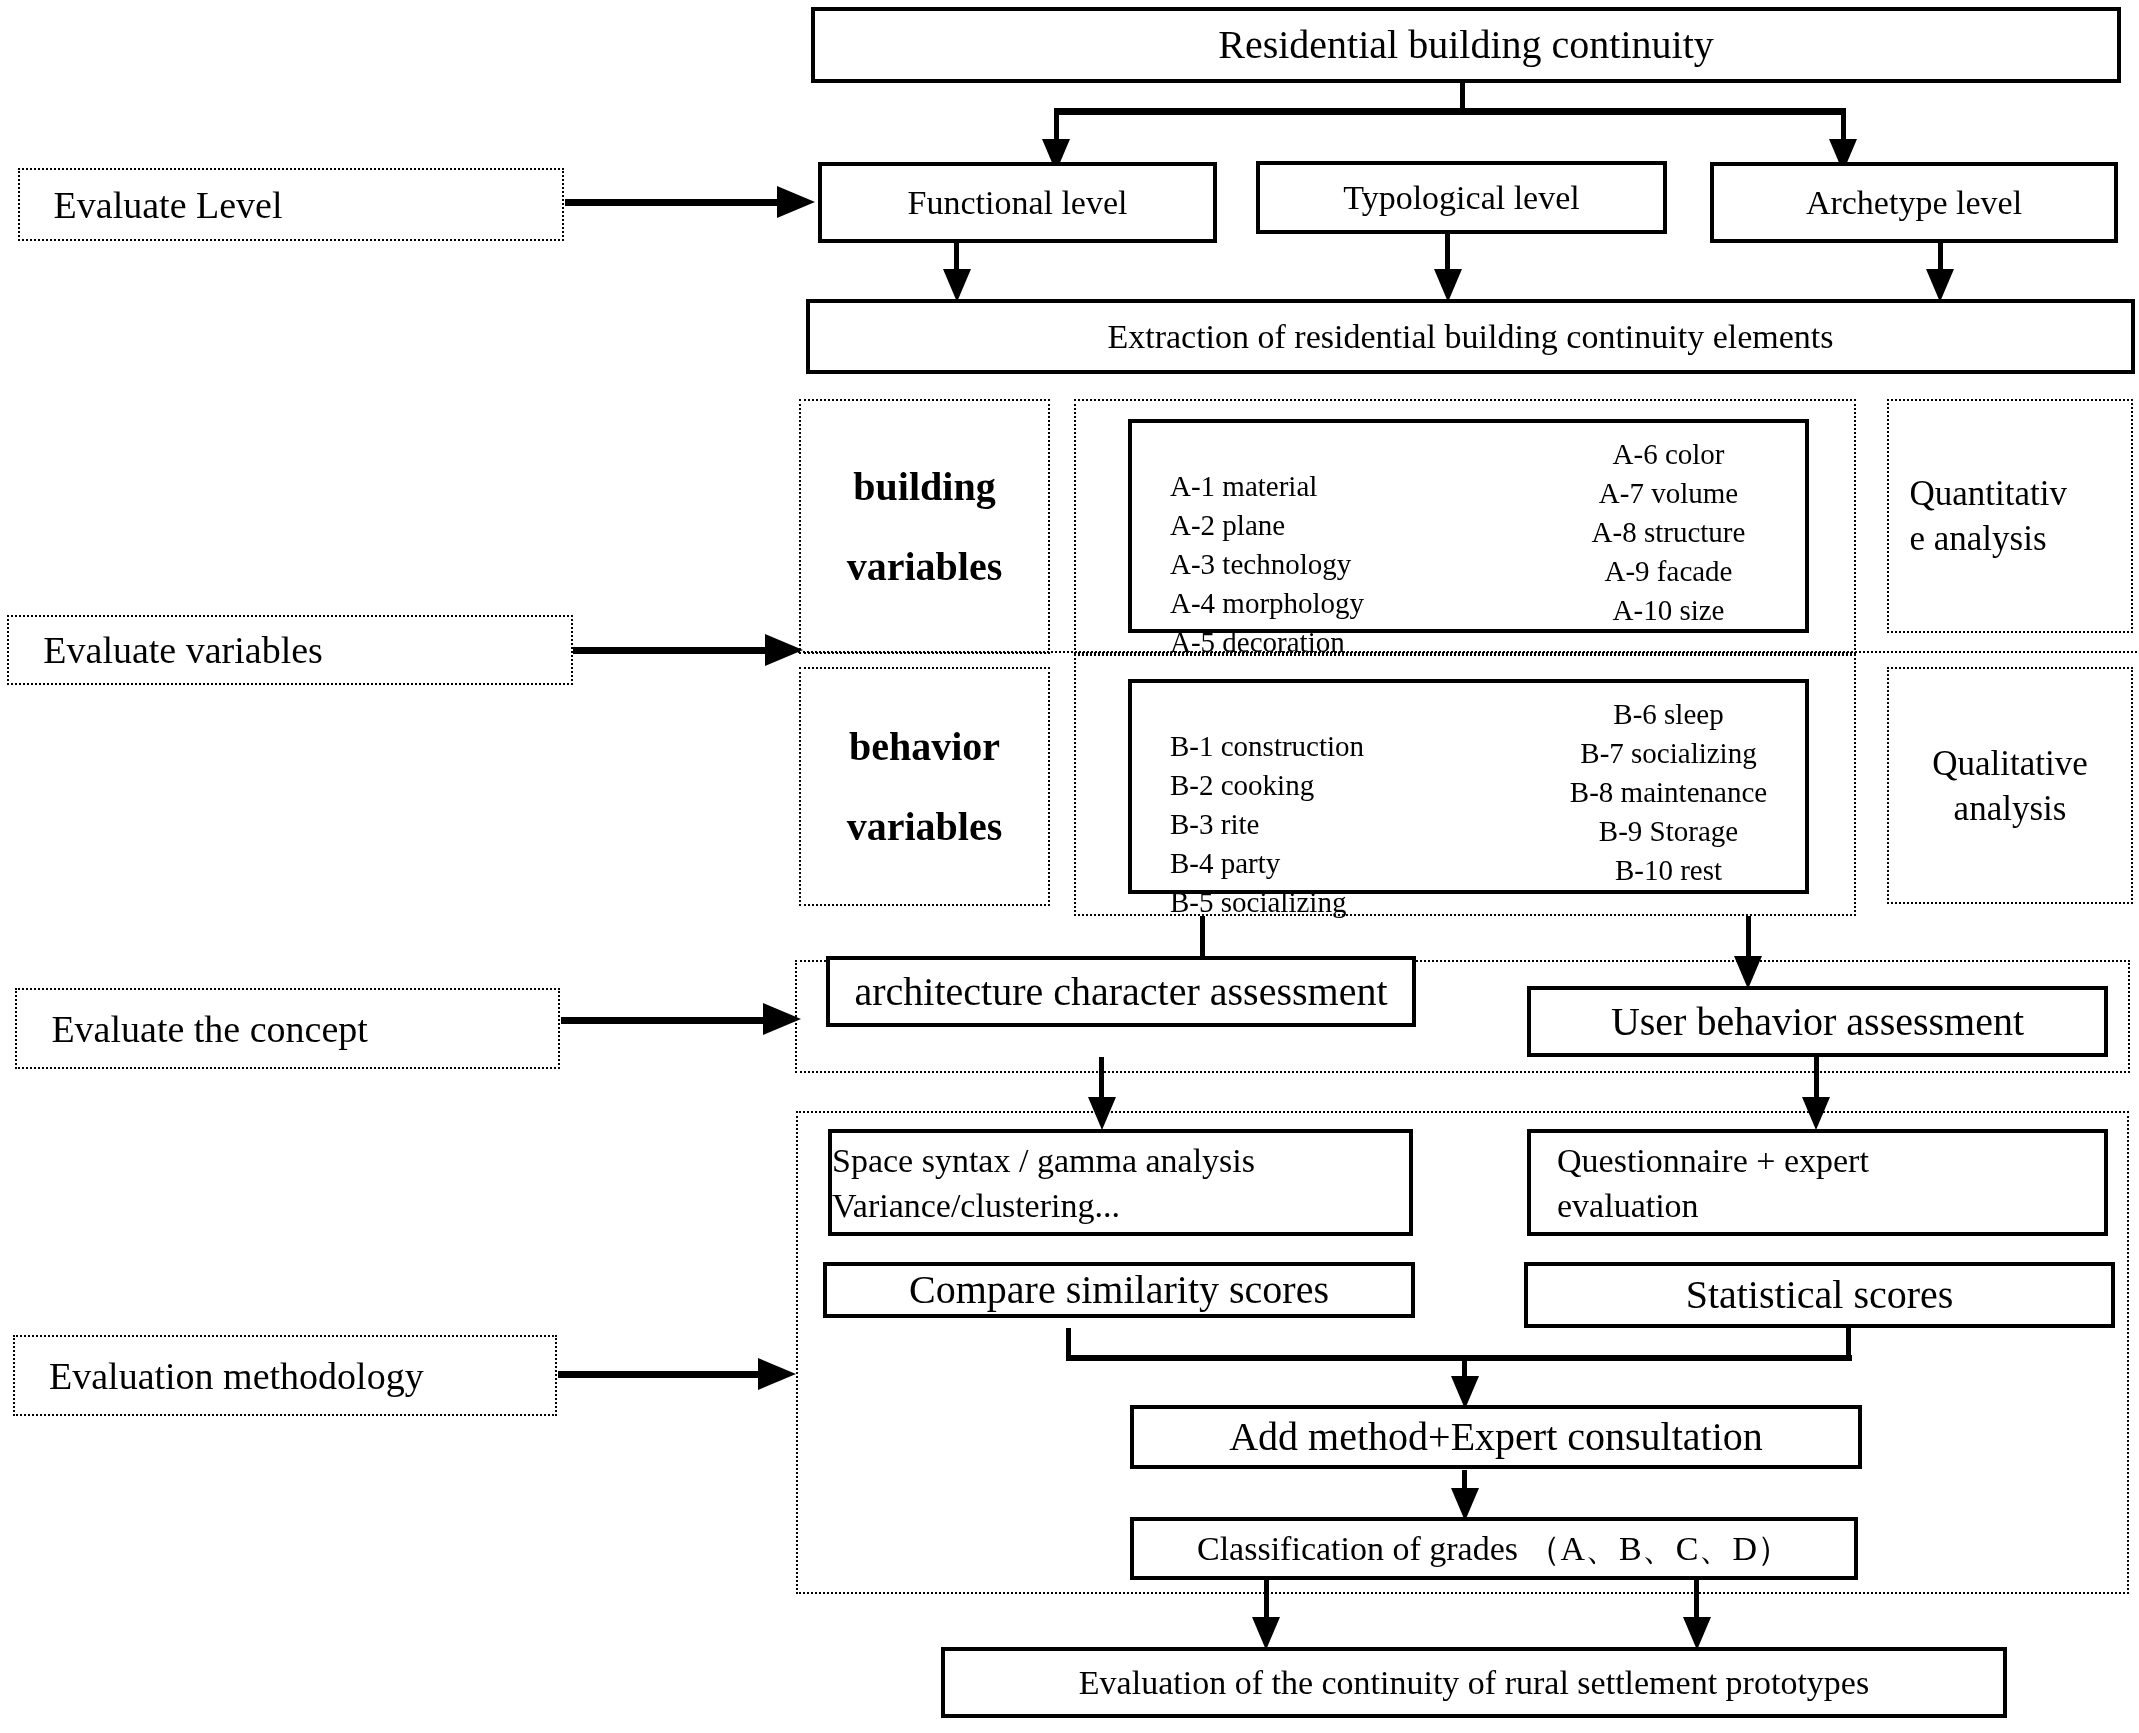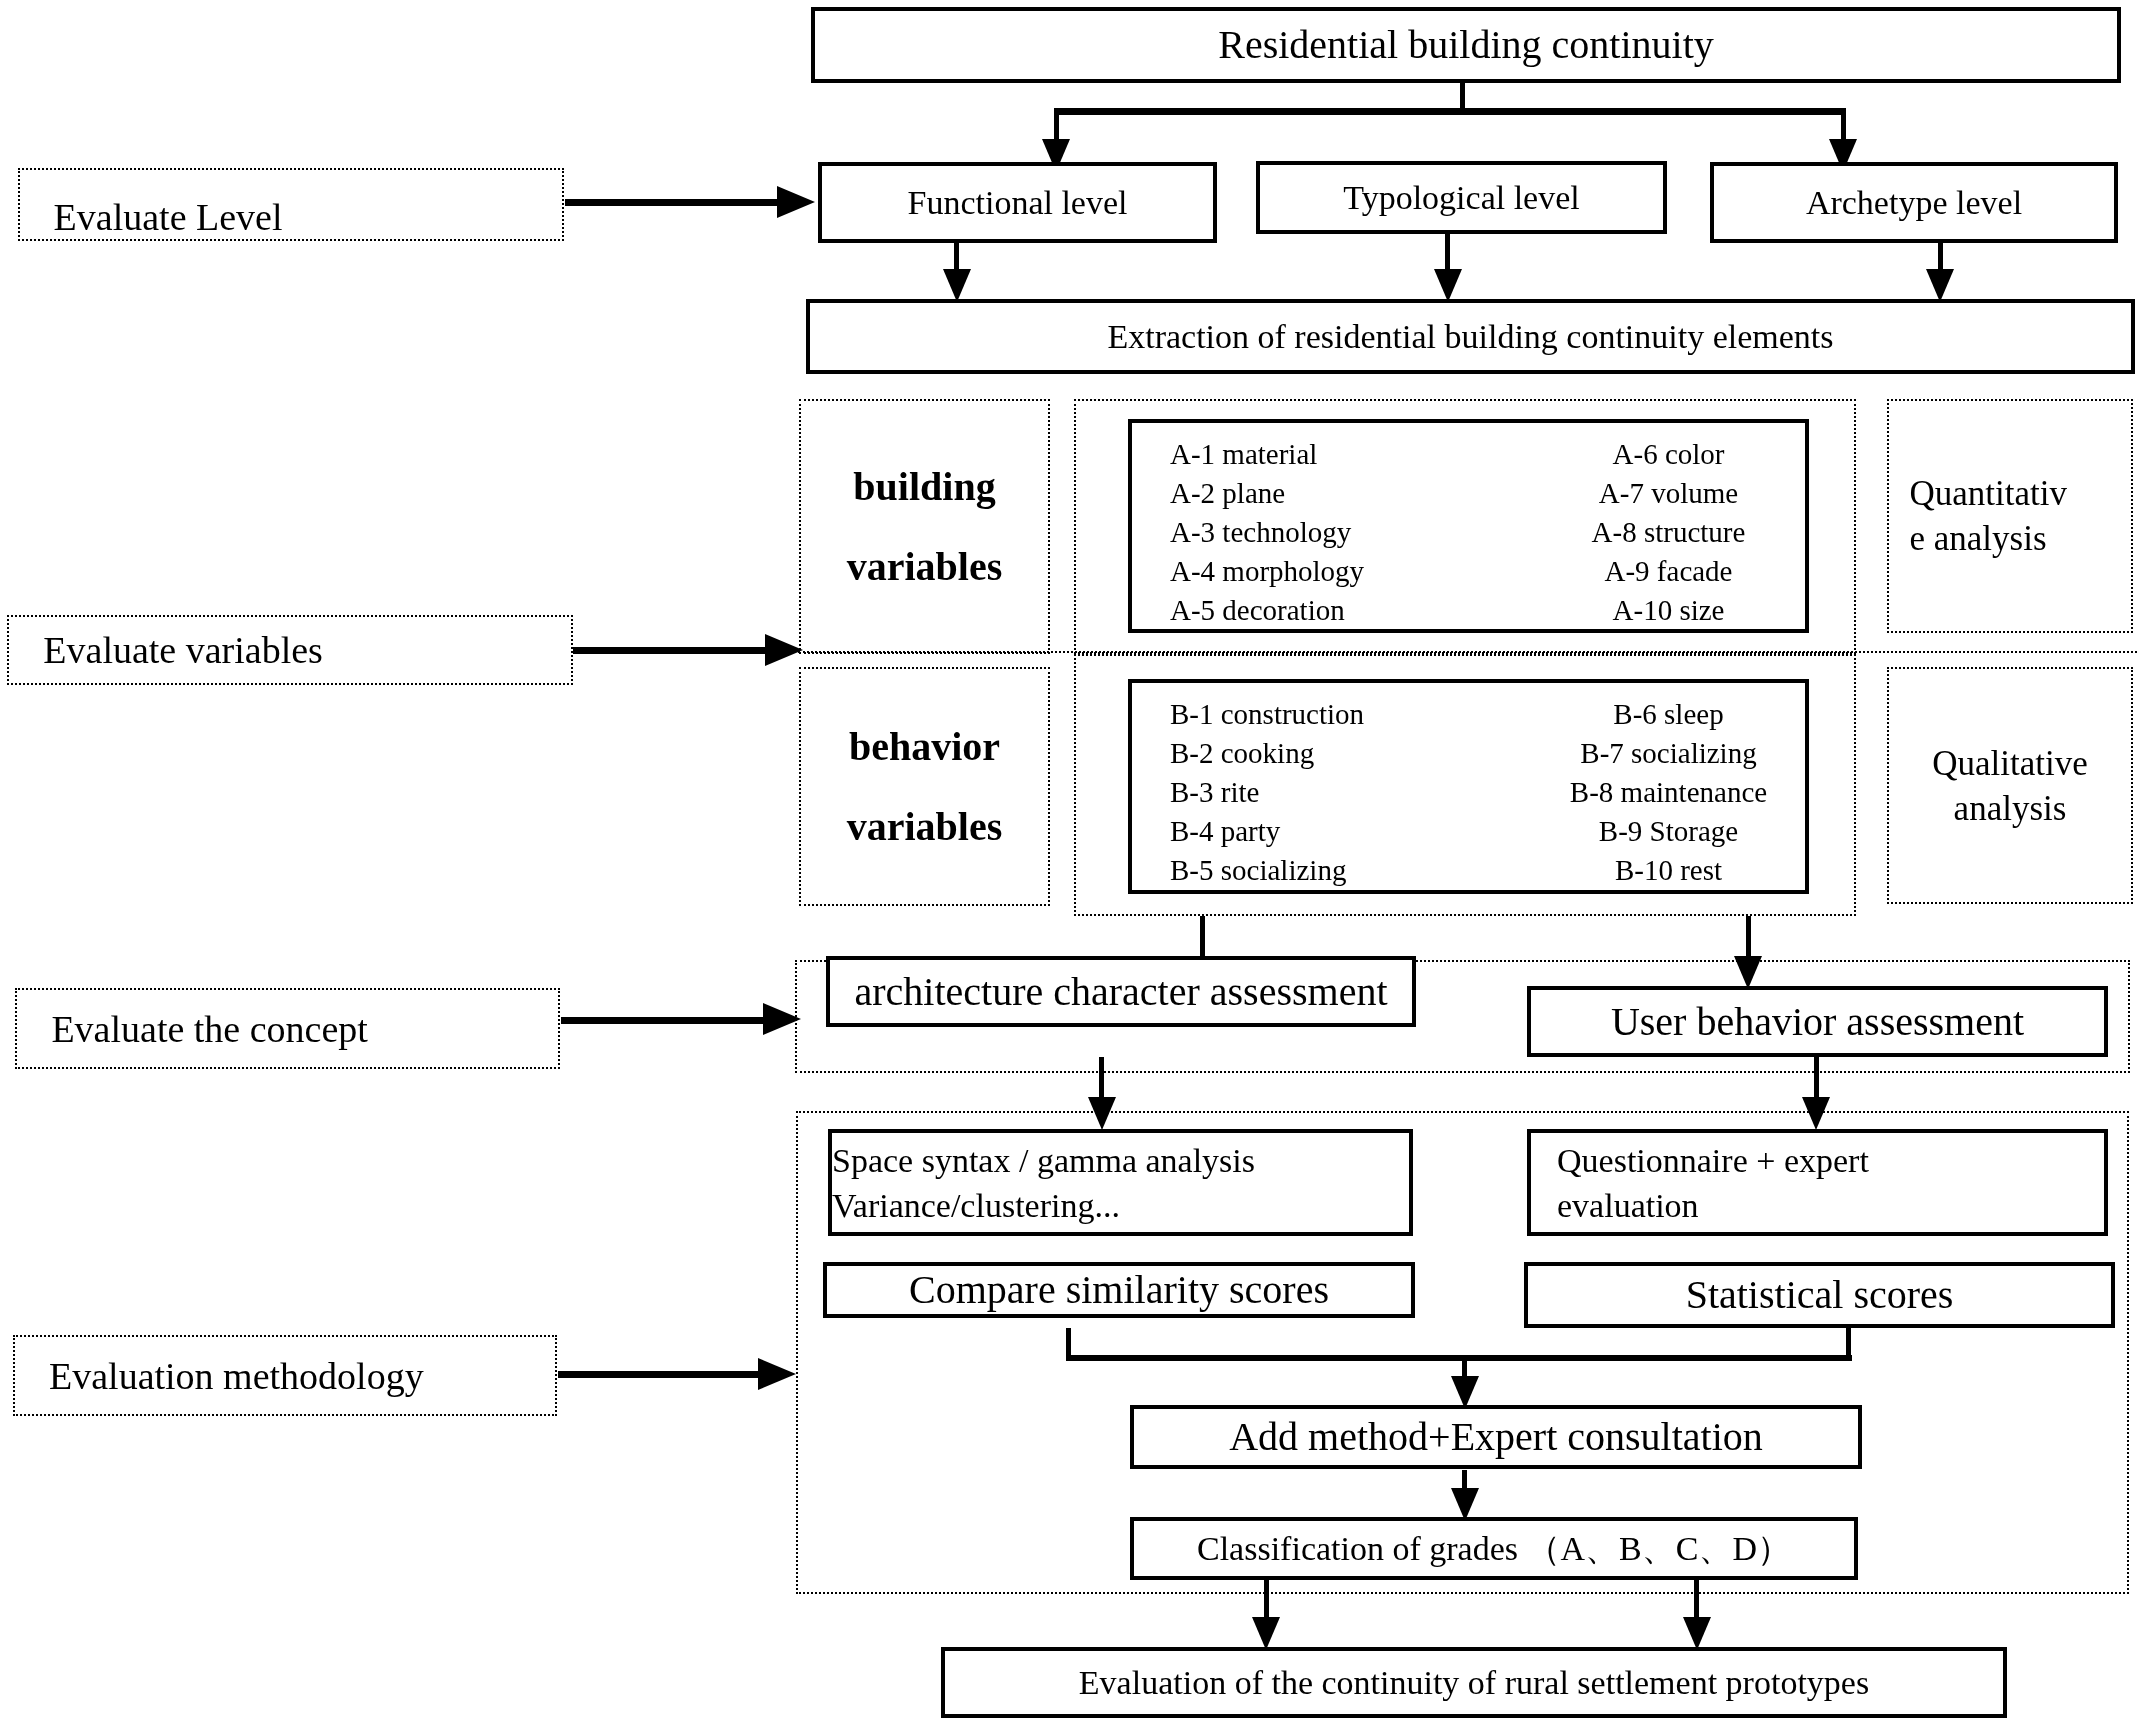--- a/index.html
+++ b/index.html
@@ -49,40 +49,40 @@
   }
   
   .fs54{font-size:40px;}
   .fs52{font-size:38px;}
   .fs46{font-size:34px;}
   .fs48{font-size:35px;}
   .fs44{font-size:40px;gap:36px;}
   .fs40{font-size:29px;line-height:39px;}
   .bold{font-weight:bold;}
   .listcols{display:flex;width:100%;padding:11.7px 0 0 38px;}
-  .listcol1{width:362px;flex:0 0 auto;}
+  .listcol1{width:362px;flex:0 0 auto;margin-top:32px;}
   .listcol2{flex:1 1 auto;text-align:center;}
 </style>
 </head>
 <body>
 
 <div id="stage">
 
   <div class="sbox fs54" style="left:811px;top:7.3px;width:1310px;height:76px;">
     <span>Residential building continuity</span>
   </div>
 
   <div class="vline" style="left:1460px;top:83px;height:26px;"></div>
   <div class="hline" style="left:1054px;top:108px;width:792px;"></div>
   <div class="vline" style="left:1054px;top:115px;height:24px;"></div>
   <div class="ah-down" style="left:1042px;top:139px;"></div>
   <div class="vline" style="left:1841px;top:115px;height:24px;"></div>
   <div class="ah-down" style="left:1829px;top:139px;"></div>
 
-  <div class="dfine fs52" style="left:17.6px;top:168px;width:546px;height:73px;padding-left:34px;align-items:flex-end;">
+  <div class="dfine fs52" style="left:17.6px;top:168px;width:546px;height:73px;padding-left:34px;">
     <span>Evaluate Level</span>
   </div>
   <div class="hline" style="left:565px;top:199px;width:212px;"></div>
   <div class="ah-right" style="left:777px;top:186px;"></div>
 
   <div class="sbox fs46" style="left:818px;top:162px;width:399px;height:81px;">
     <span>Functional level</span>
   </div>
   <div class="sbox fs46" style="left:1256px;top:161px;width:411px;height:73px;">
     <span>Typological level</span>

